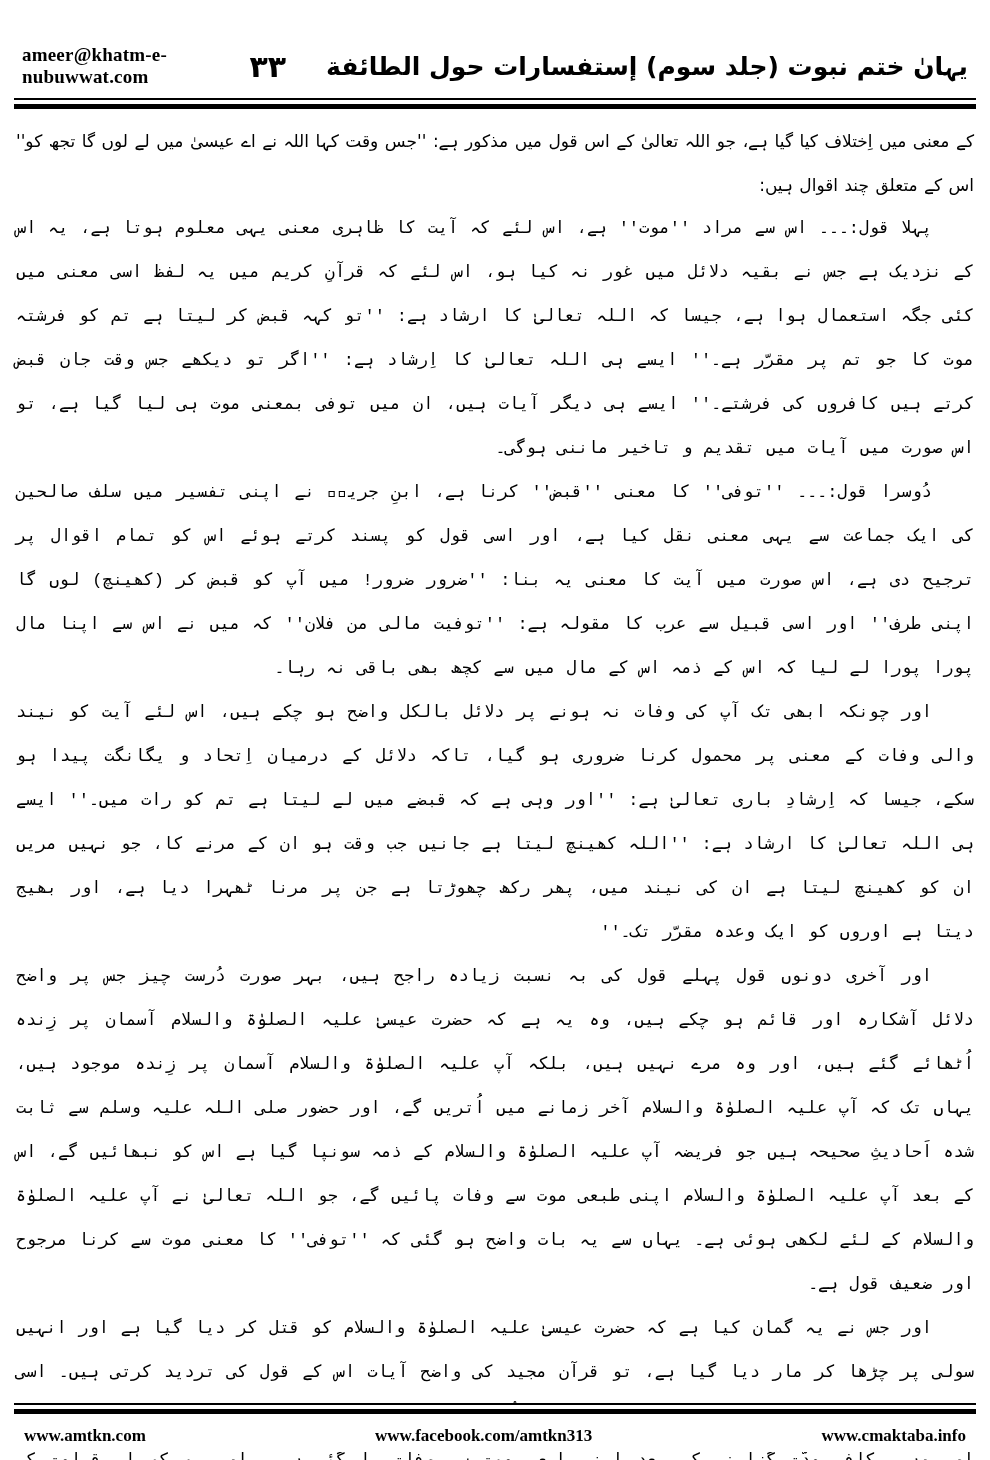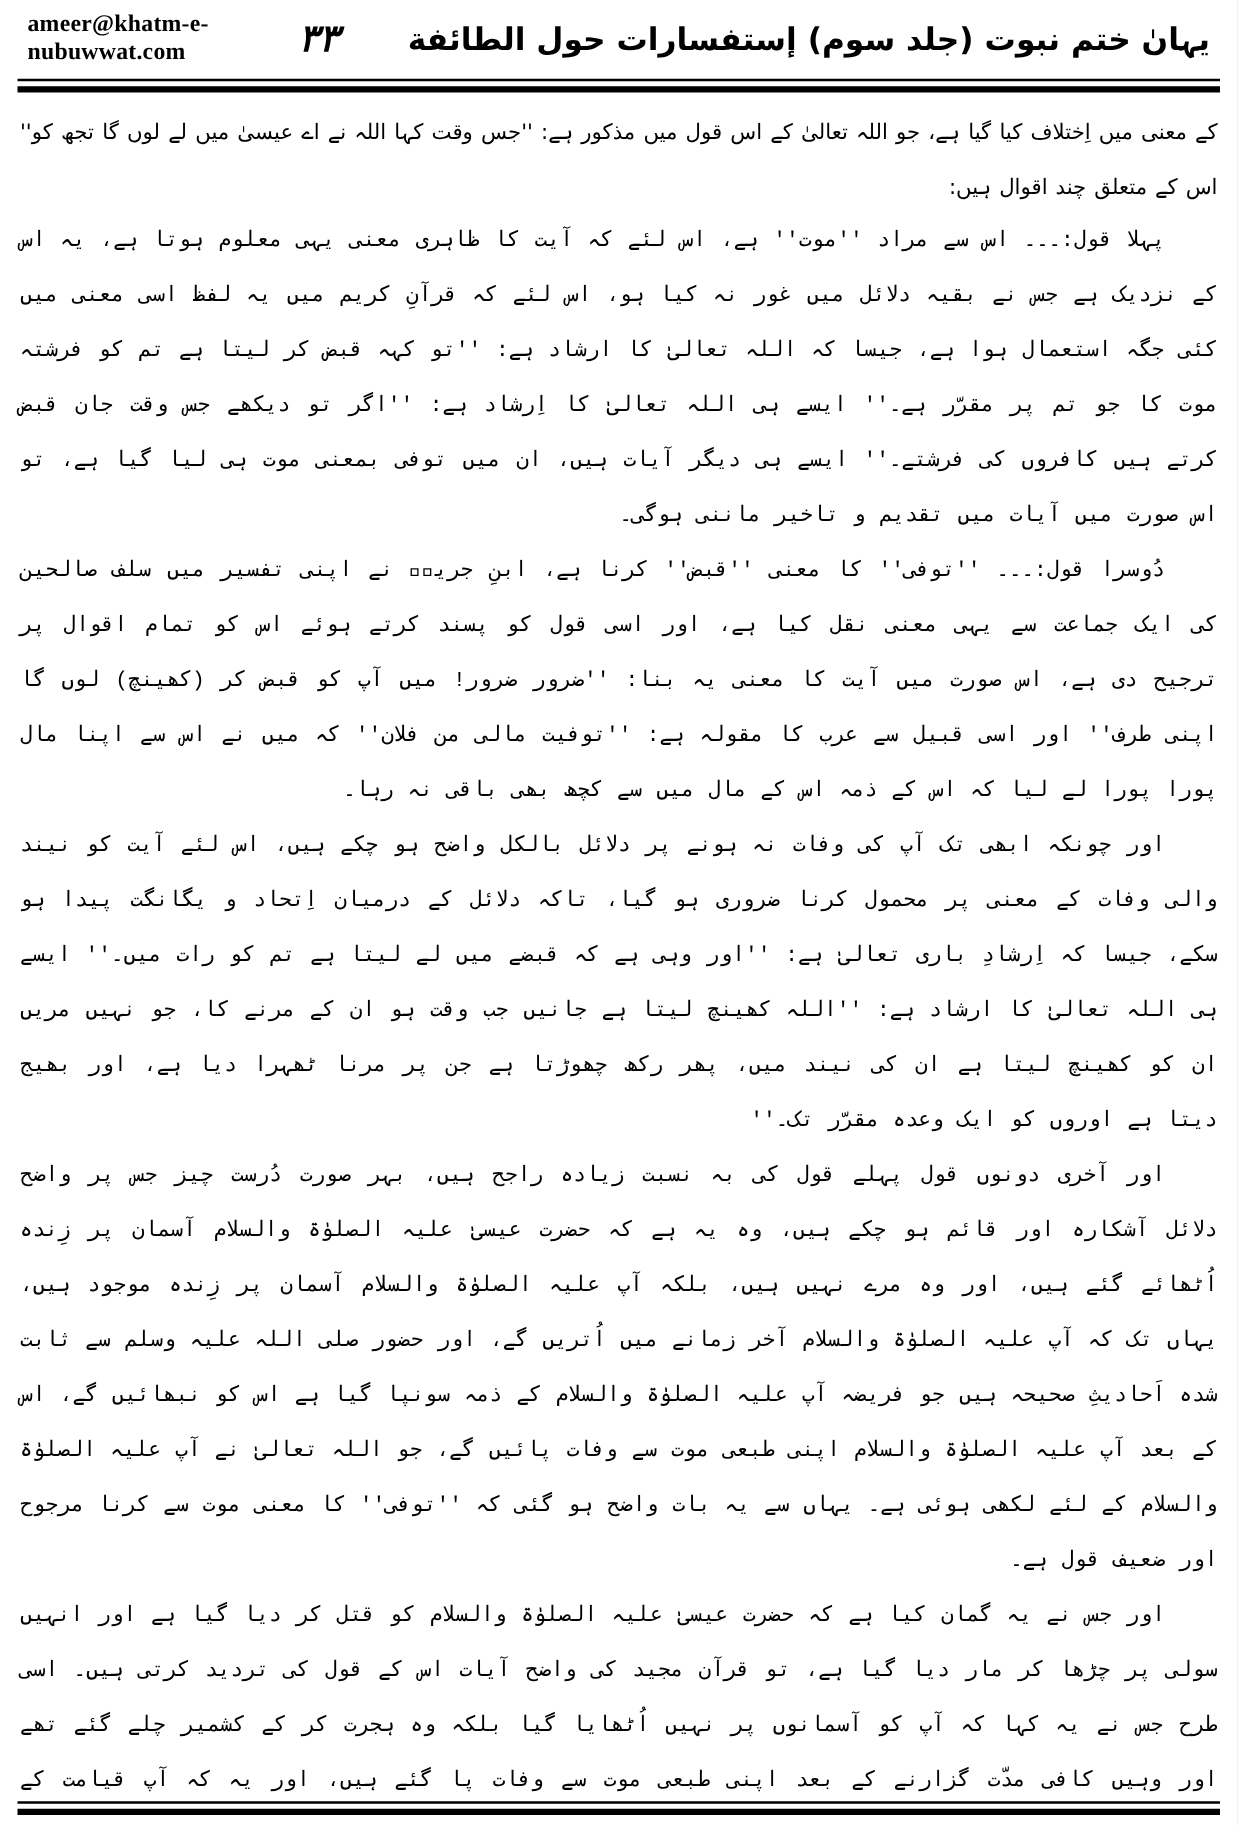--- a/index.html
+++ b/index.html
@@ -15,37 +15,35 @@
     position: relative;
     font-family: "DejaVu Sans", sans-serif;
     padding: 0 14px;
   }
 
   
   .page-header {
     display: flex;
     align-items: center;
     justify-content: space-between;
-    padding: 9px 8px 10px 8px;
-    gap: 15px;
+    padding: 44px 8px 10px 8px;
   }
   .header-email {
     font-family: "Liberation Serif", serif;
     font-weight: bold;
     font-size: 19px;
     letter-spacing: 0.2px;
     direction: ltr;
   }
   .page-number {
     font-weight: bold;
     font-size: 30px;
     direction: rtl;
     margin-left: 24px;
     transform: translateX(-40px);
-    font-style: italic;
   }
   .book-title {
     font-weight: bold;
     font-size: 25px;
     direction: rtl;
     white-space: nowrap;
   }
 
   
   .double-rule { width: 100%; }
@@ -111,15 +109,20 @@
     <p class="indent">اور آخری دونوں قول پہلے قول کی بہ نسبت زیادہ راجح ہیں، بہر صورت دُرست چیز جس پر واضح دلائل آشکارہ اور قائم ہو چکے ہیں، وہ یہ ہے کہ حضرت عیسیٰ علیہ الصلوٰۃ والسلام آسمان پر زِندہ اُٹھائے گئے ہیں، اور وہ مرے نہیں ہیں، بلکہ آپ علیہ الصلوٰۃ والسلام آسمان پر زِندہ موجود ہیں، یہاں تک کہ آپ علیہ الصلوٰۃ والسلام آخر زمانے میں اُتریں گے، اور حضور صلی اللہ علیہ وسلم سے ثابت شدہ اَحادیثِ صحیحہ ہیں جو فریضہ آپ علیہ الصلوٰۃ والسلام کے ذمہ سونپا گیا ہے اس کو نبھائیں گے، اس کے بعد آپ علیہ الصلوٰۃ والسلام اپنی طبعی موت سے وفات پائیں گے، جو اللہ تعالیٰ نے آپ علیہ الصلوٰۃ والسلام کے لئے لکھی ہوئی ہے۔ یہاں سے یہ بات واضح ہو گئی کہ ''توفی'' کا معنی موت سے کرنا مرجوح اور ضعیف قول ہے۔</p>
     <p class="indent">اور جس نے یہ گمان کیا ہے کہ حضرت عیسیٰ علیہ الصلوٰۃ والسلام کو قتل کر دیا گیا ہے اور انہیں سولی پر چڑھا کر مار دیا گیا ہے، تو قرآن مجید کی واضح آیات اس کے قول کی تردید کرتی ہیں۔ اسی طرح جس نے یہ کہا کہ آپ کو آسمانوں پر نہیں اُٹھایا گیا بلکہ وہ ہجرت کر کے کشمیر چلے گئے تھے اور وہیں کافی مدّت گزارنے کے بعد اپنی طبعی موت سے وفات پا گئے ہیں، اور یہ کہ آپ قیامت کے قریب</p>
   </main>
 
   <div class="page-footer-wrap">
     <div class="double-rule">
       <div class="thin"></div>
         <div class="gap"></div>
         <div class="thick"></div>
     </div>
+    <div class="footer-links">
+      <span>www.amtkn.com</span>
+      <span>www.facebook.com/amtkn313</span>
+      <span>www.cmaktaba.info</span>
+    </div>
   </div>
 
 </div>
 
 </body></html>

